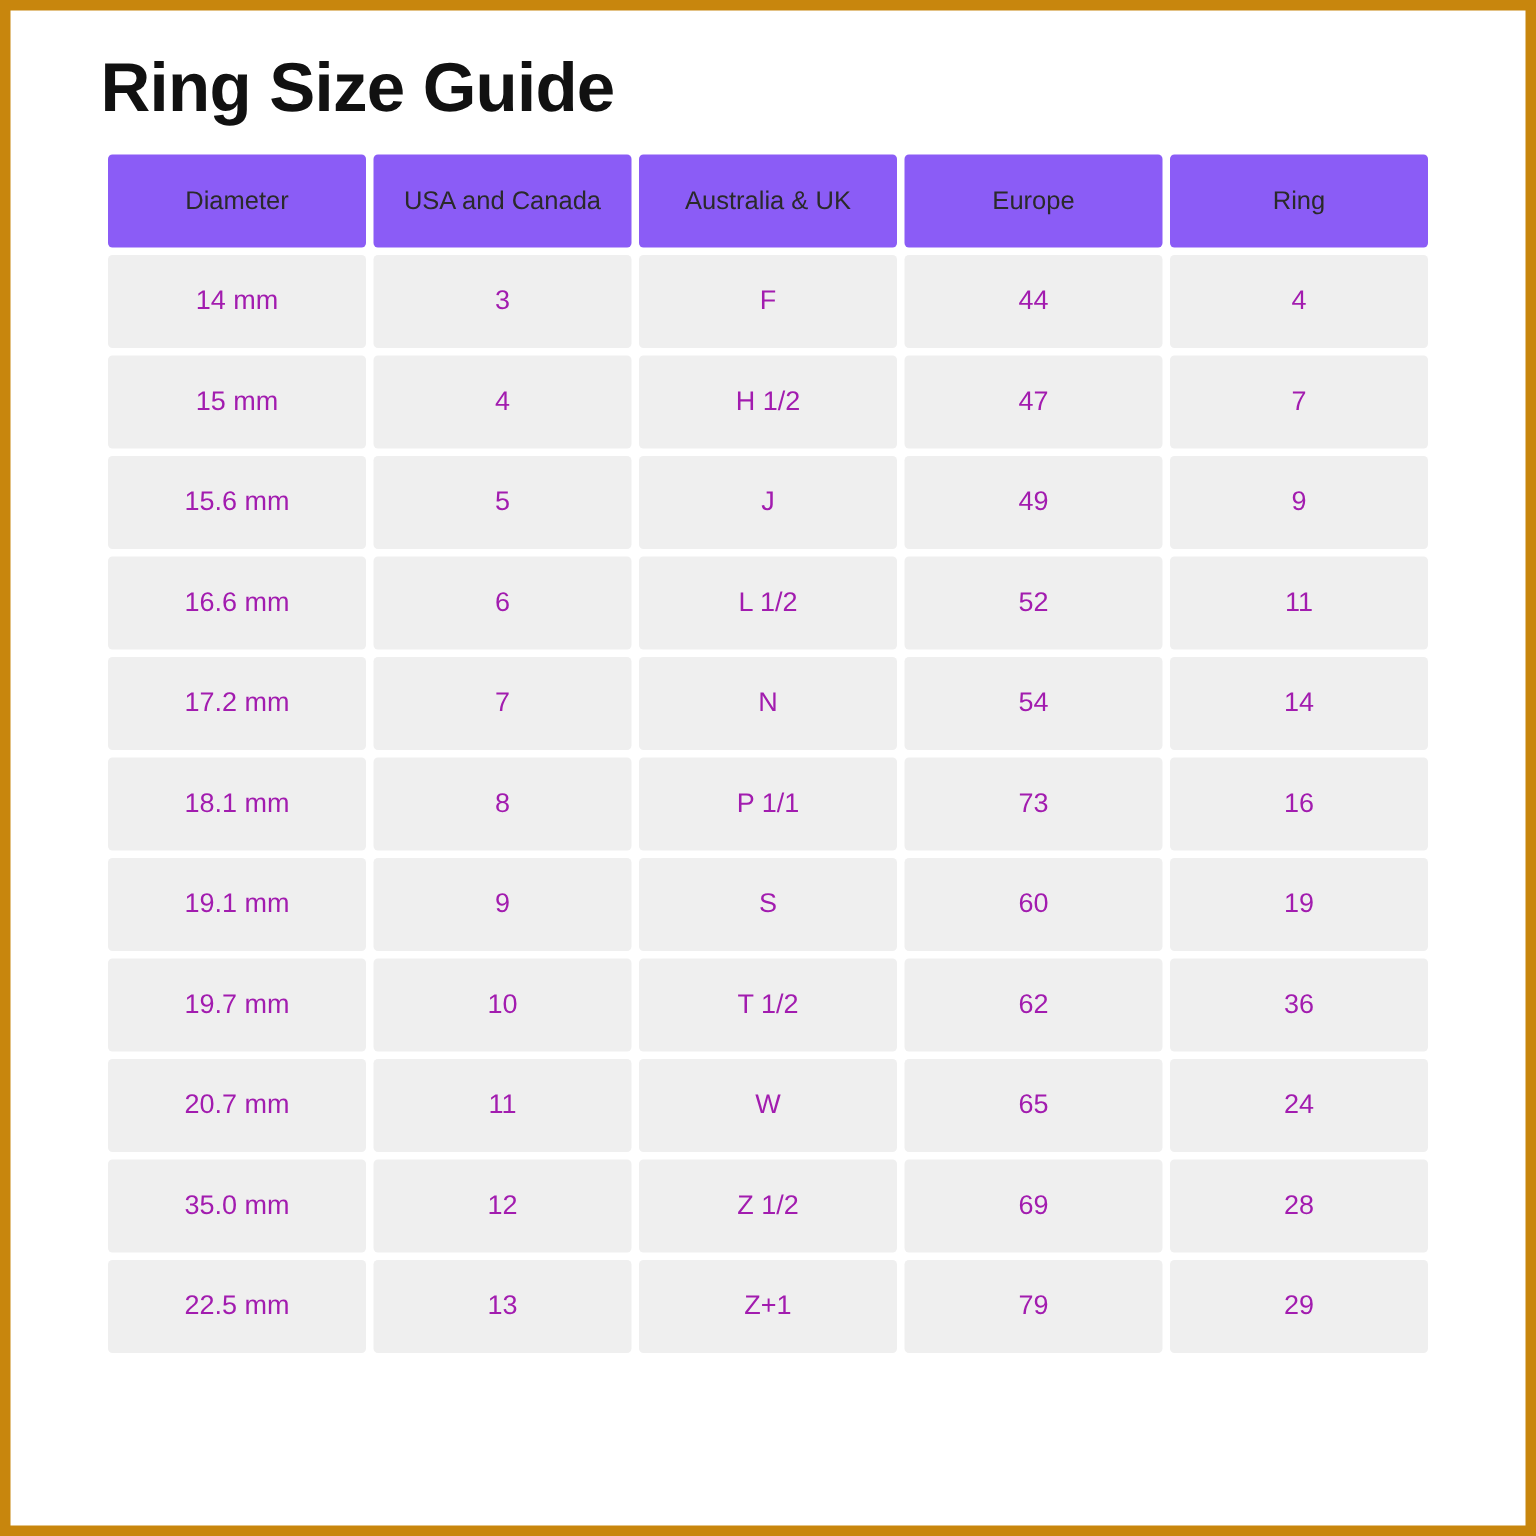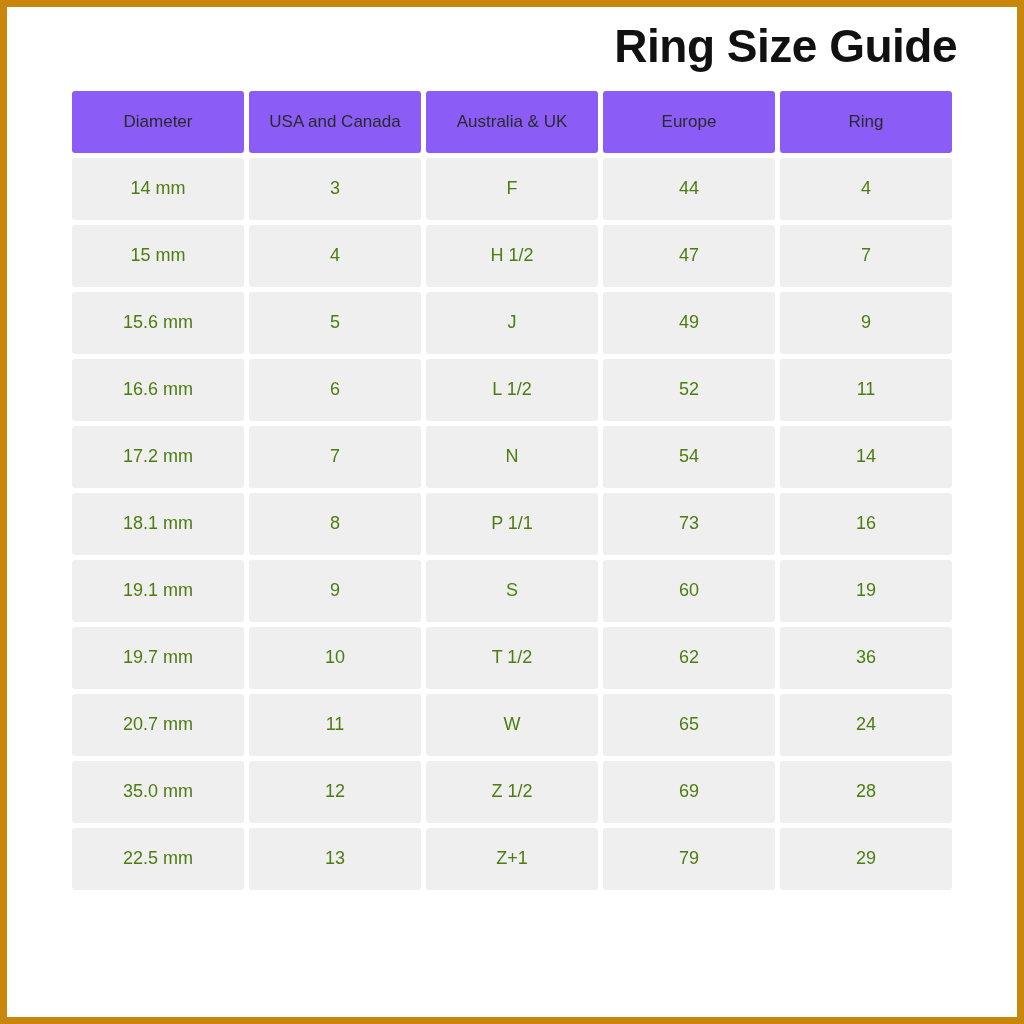--- a/index.html
+++ b/index.html
@@ -18,26 +18,26 @@
     background: #ffffff;
     border: 7px solid #c8860d;
     overflow: hidden;
   }
   .inner {
     position: absolute;
     inset: 0;
     padding: 6px 60px 0 60px;
   }
   .title {
-    text-align: right;
+    text-align: left;
     font-size: 46px;
     font-weight: bold;
     color: #111111;
     letter-spacing: -0.5px;
-    margin: 8px 0 14px 0;
+    margin: 20px 0 14px 0;
     line-height: 1.1;
   }
   table.size-table {
     width: 100%;
     border-collapse: separate;
     border-spacing: 5px 5px;
     table-layout: fixed;
   }
   table.size-table th {
     background: #8b5cf6;
@@ -46,21 +46,21 @@
     font-size: 17px;
     height: 62px;
     padding: 4px 6px;
     line-height: 1.25;
     text-align: center;
     vertical-align: middle;
     border-radius: 3px;
   }
   table.size-table td {
     background: #efefef;
-    color: #4d7c0f;
+    color: #a21caf;
     font-size: 18px;
     height: 62px;
     text-align: center;
     vertical-align: middle;
     border-radius: 3px;
     padding: 2px 4px;
   }
   table.size-table td.diameter { font-size: 18px; }
 </style>
 </head>

